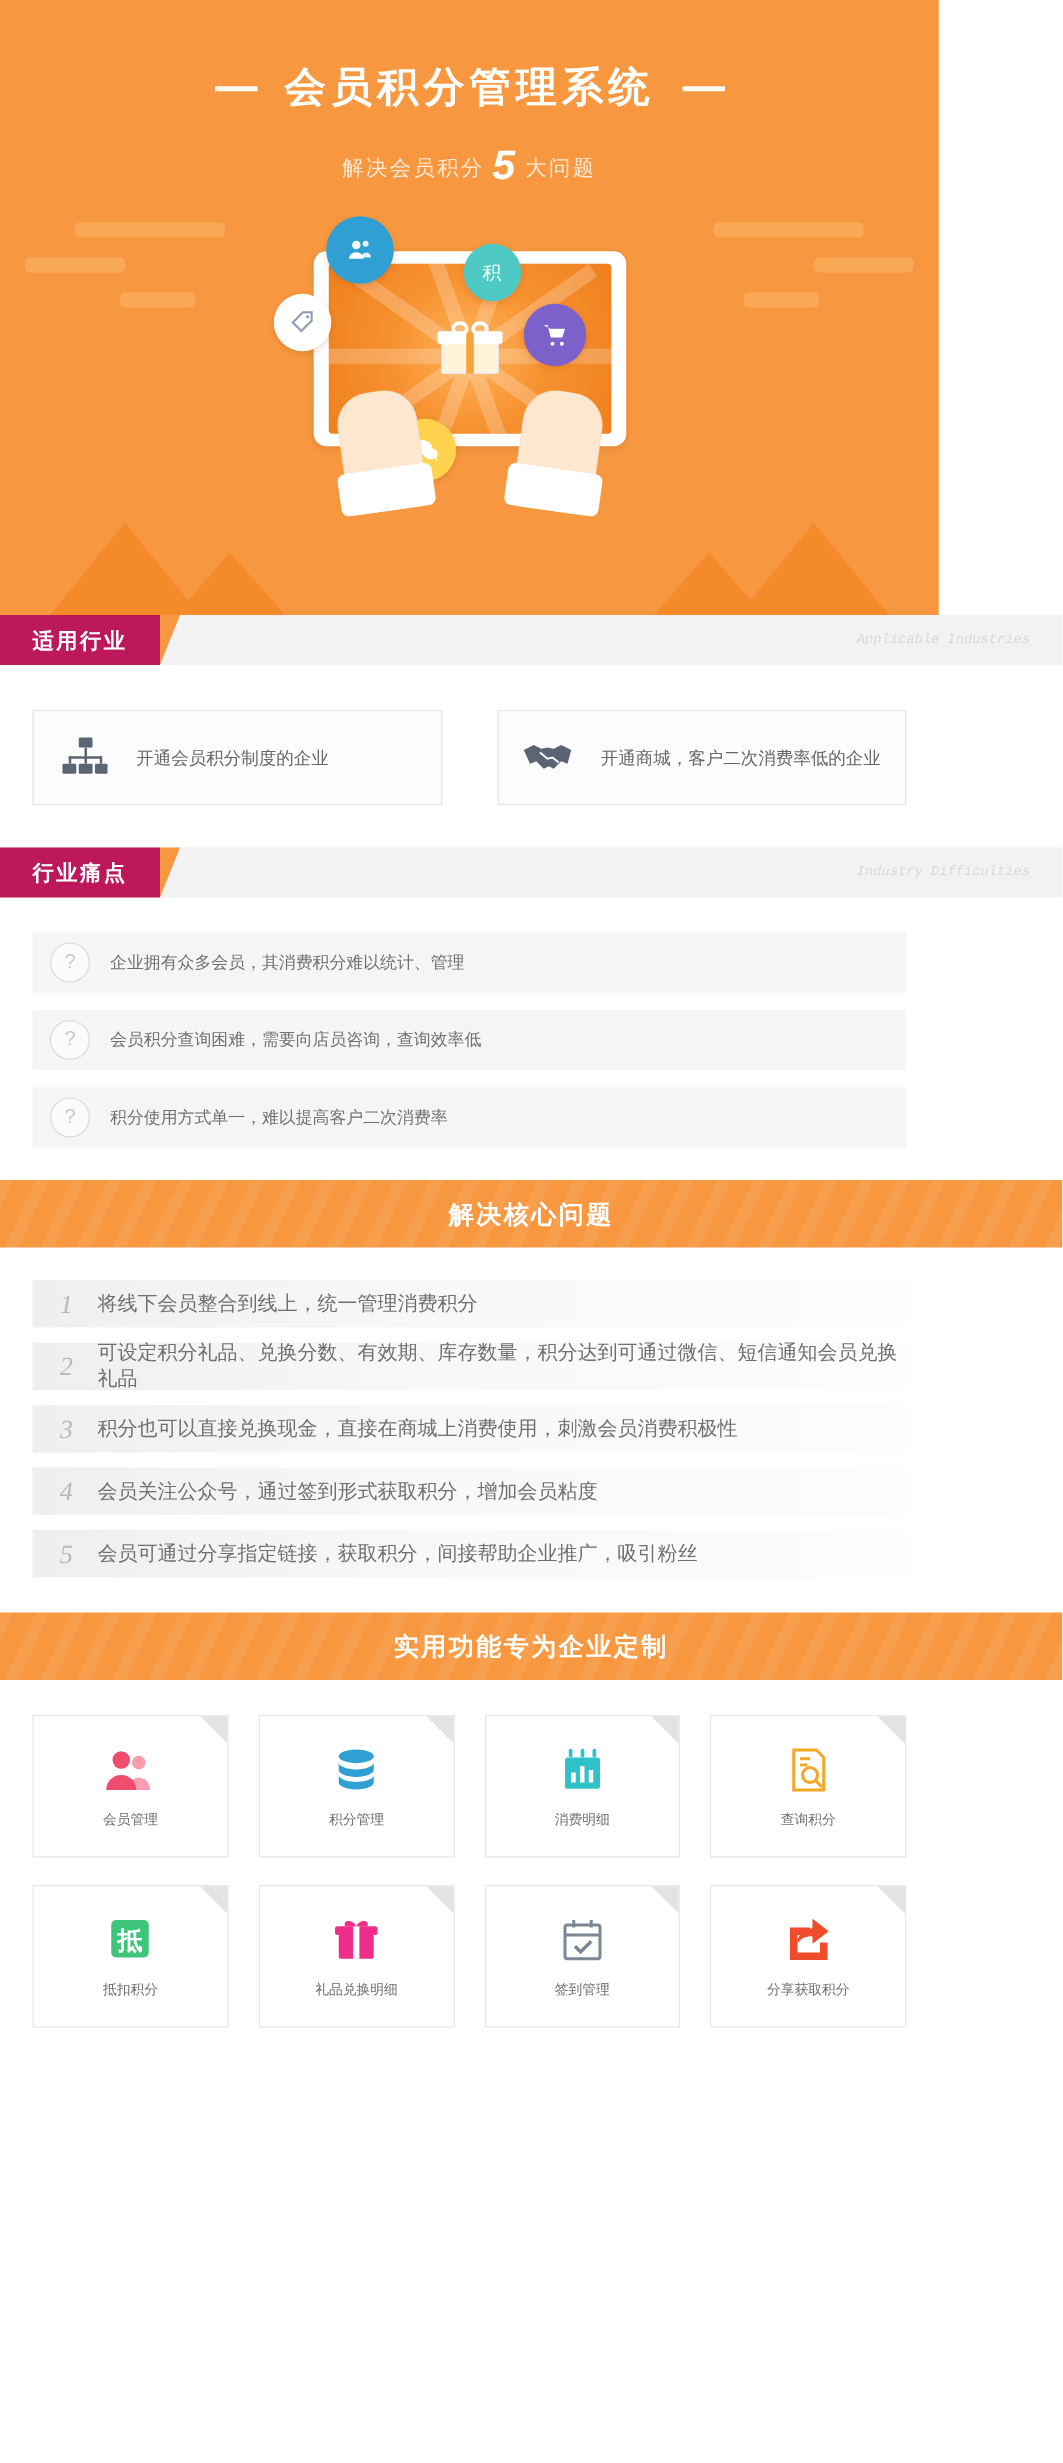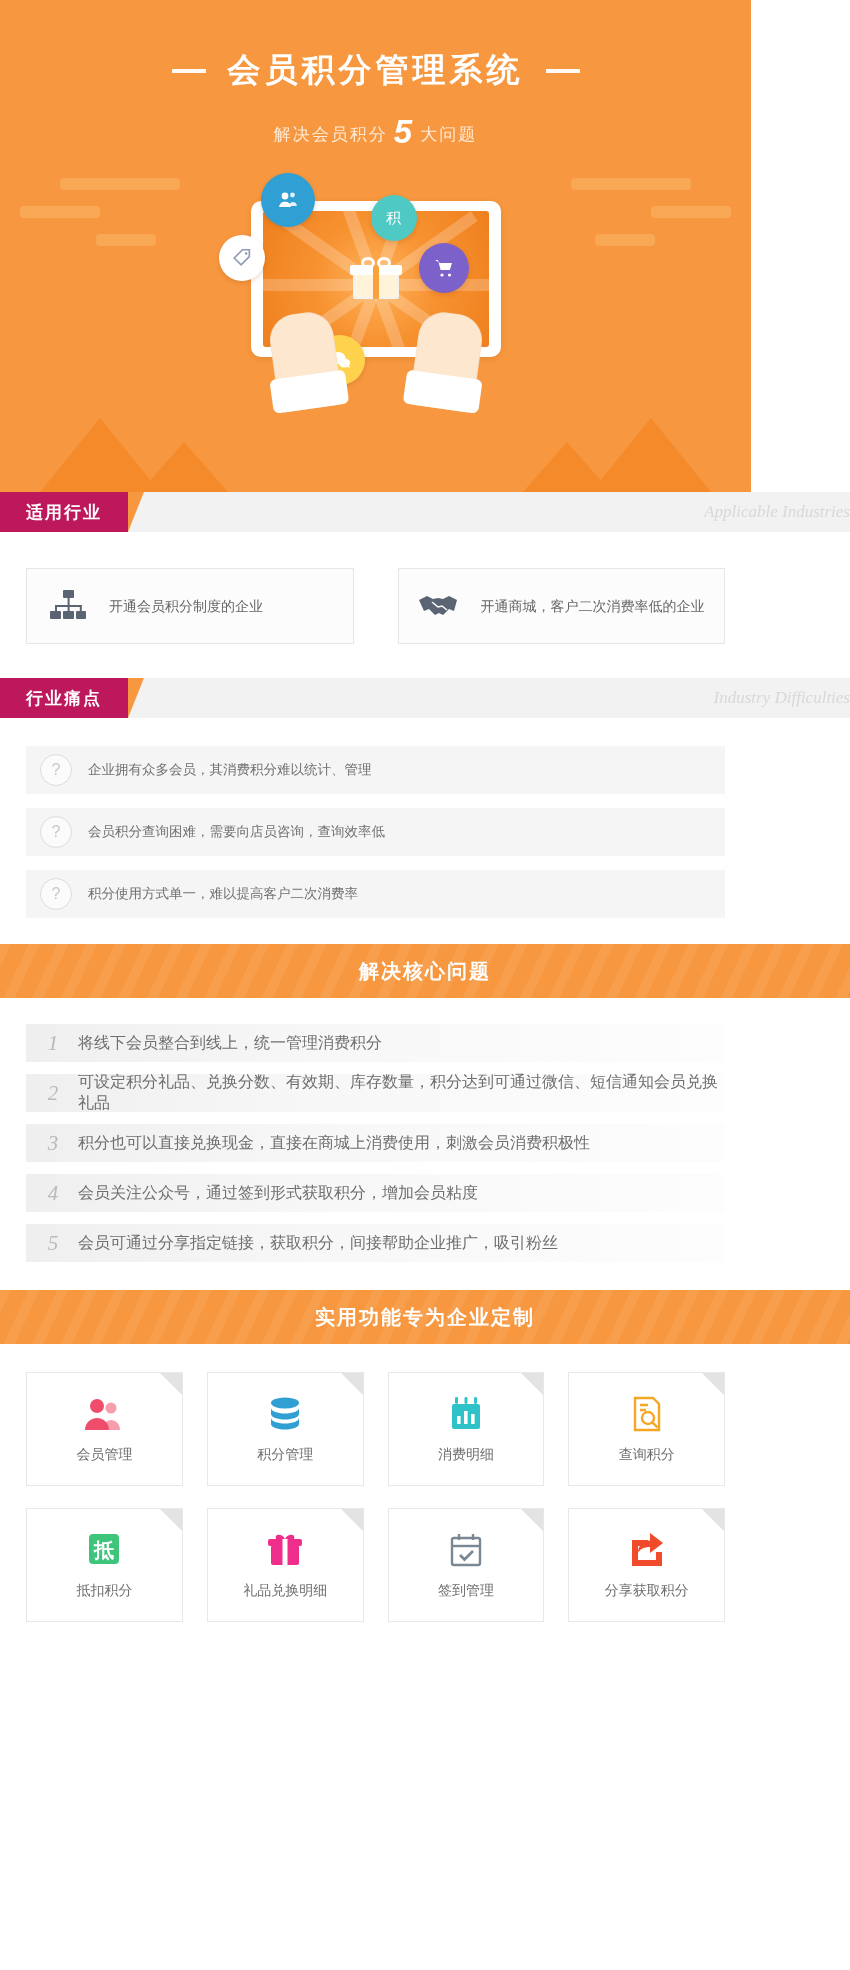--- a/index.html
+++ b/index.html
@@ -205,24 +205,25 @@
     content: "";
     position: absolute;
     right: -16px; top: 0;
     width: 0; height: 0;
     border-style: solid;
     border-width: 40px 16px 0 0;
     border-color: #f79840 transparent transparent transparent;
   }
   .sec-head .tab-en {
     margin-left: auto;
+    padding-right: 26px;
     color: #d8d8d8;
-    font-family: Liberation Serif, serif;
+    font-family: Liberation Mono, monospace;
     font-style: italic;
-    font-size: 17px;
+    font-size: 11px;
   }
 
   .band {
     width: 850px;
     height: 54px;
     background: #f79840;
     display: flex;
     align-items: center;
     justify-content: center;
     color: #ffffff;
@@ -355,21 +356,21 @@
     border-width: 0 22px 22px 0;
     border-color: transparent #e3e3e3 transparent transparent;
   }
   .feat-icon {
     height: 40px;
     display: flex;
     align-items: center;
     justify-content: center;
   }
   .feat-label {
-    font-size: 14px;
+    font-size: 11px;
     color: #6e6e6e;
   }
 </style>
 </head>
 <body>
 
 <div class="page">
 
   <div class="hero">
     <div class="hero-deco" style="left:60px;top:178px;width:120px;height:12px;"></div>

